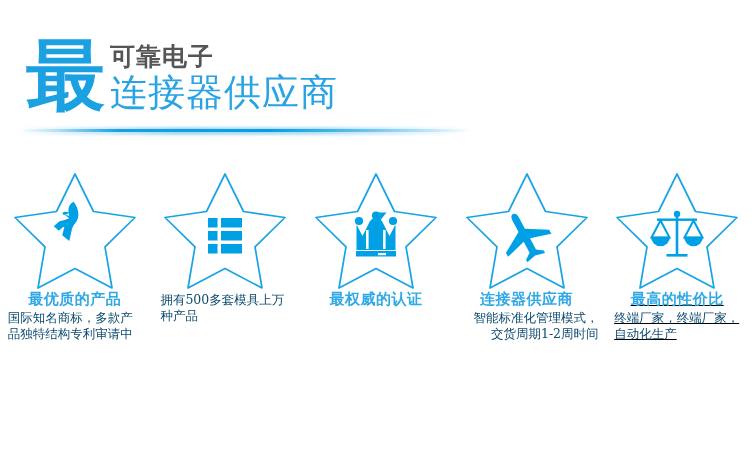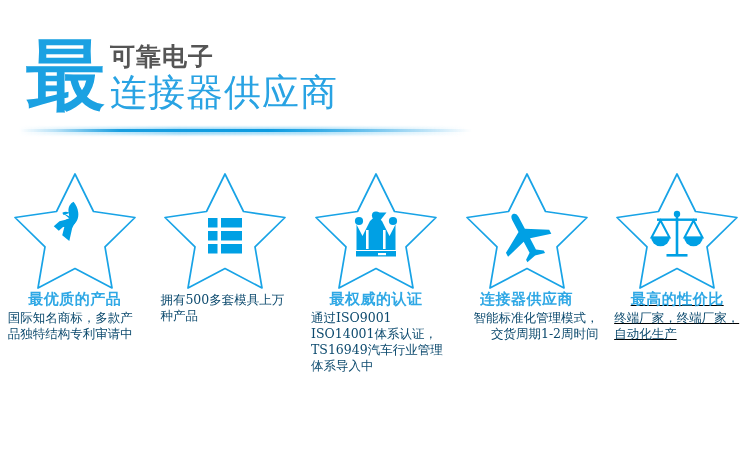--- a/index.html
+++ b/index.html
@@ -223,21 +223,20 @@
           <rect x="44" y="83" width="40" height="5.5"></rect>
           <path d="M63.2 44.5 L74.5 44.5 L66.6 54.5 Z"></path>
           <rect x="62.8" y="44.0" width="2.4" height="12"></rect>
           <rect x="66" y="85" width="8" height="2.2" fill="#ffffff"></rect>
           <rect x="54" y="62" width="2.6" height="19" fill="#ffffff"></rect>
           <rect x="71" y="62" width="2.6" height="19" fill="#ffffff"></rect>
         </g>
       </svg>
     </div>
     <div class="feature-title">最权威的认证</div>
-    <div class="feature-desc">通过ISO9001 ISO14001体系认证，TS16949汽车行业管理体系导入中</div>
   </div>
 
   <div class="feature">
     <div class="star-box">
       <svg width="128" height="122" viewBox="0 0 128 122">
         <path d="M64 6 L82.5 43.5 L124 49.5 L94 78.8 L101 120 L64 100.6 L27 120 L34 78.8 L4 49.5 L45.5 43.5 Z" fill="none" stroke="#18A3E6" stroke-width="1.7" stroke-linejoin="round"></path>
         <g fill="#00A0E4" transform="rotate(-28 64 68)">
           <path d="M62.0 42 C64.2 42 65.6 44.2 65.6 47.2 L65.6 60.5 L86.5 73.0 L86.5 77.5
                    L65.6 71.5 L65.6 84.0 L72.0 88.6 L72.0 91.4 L62.0 89.0 L52.0 91.4
                    L52.0 88.6 L58.4 84.0 L58.4 71.5 L37.5 77.5 L37.5 73.0 L58.4 60.5

